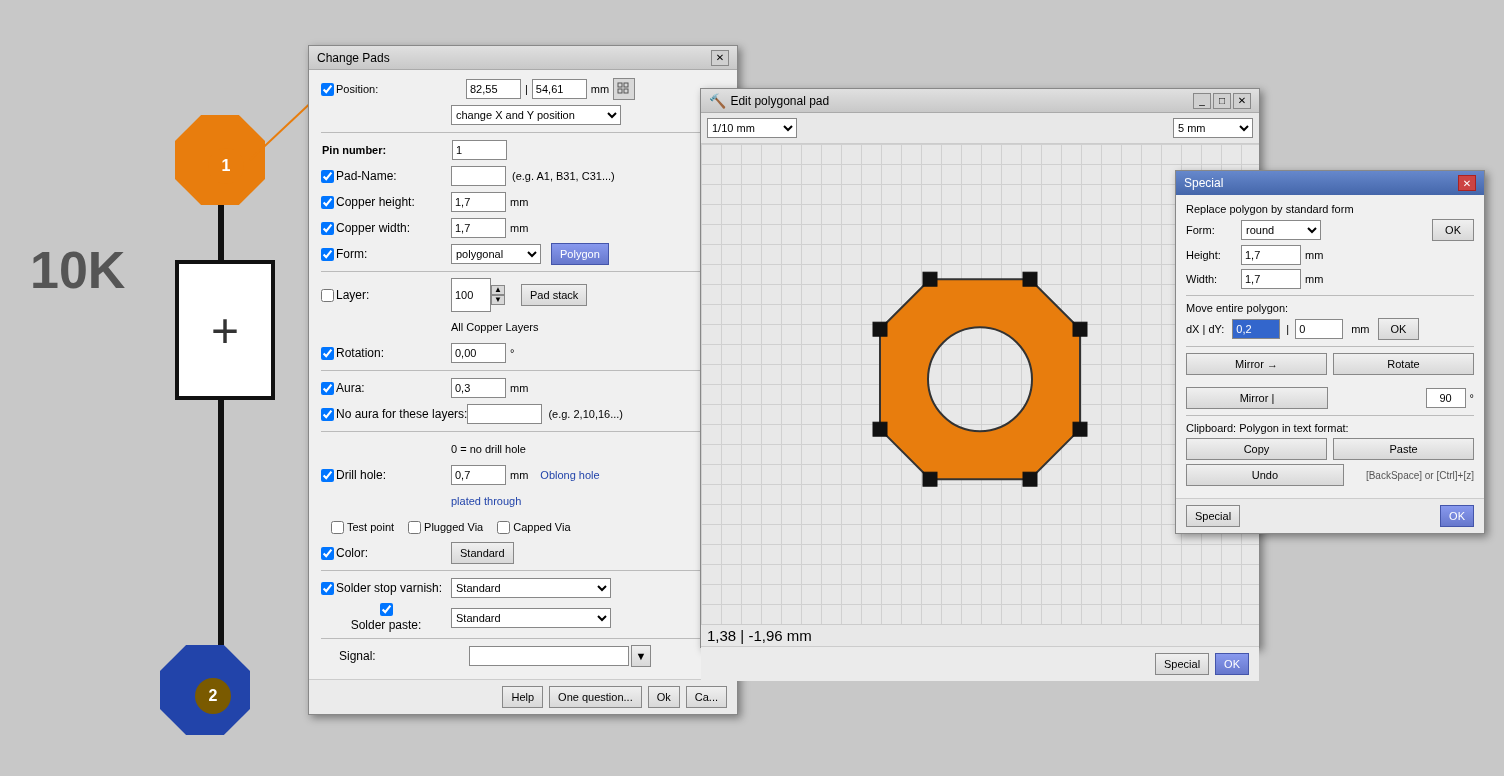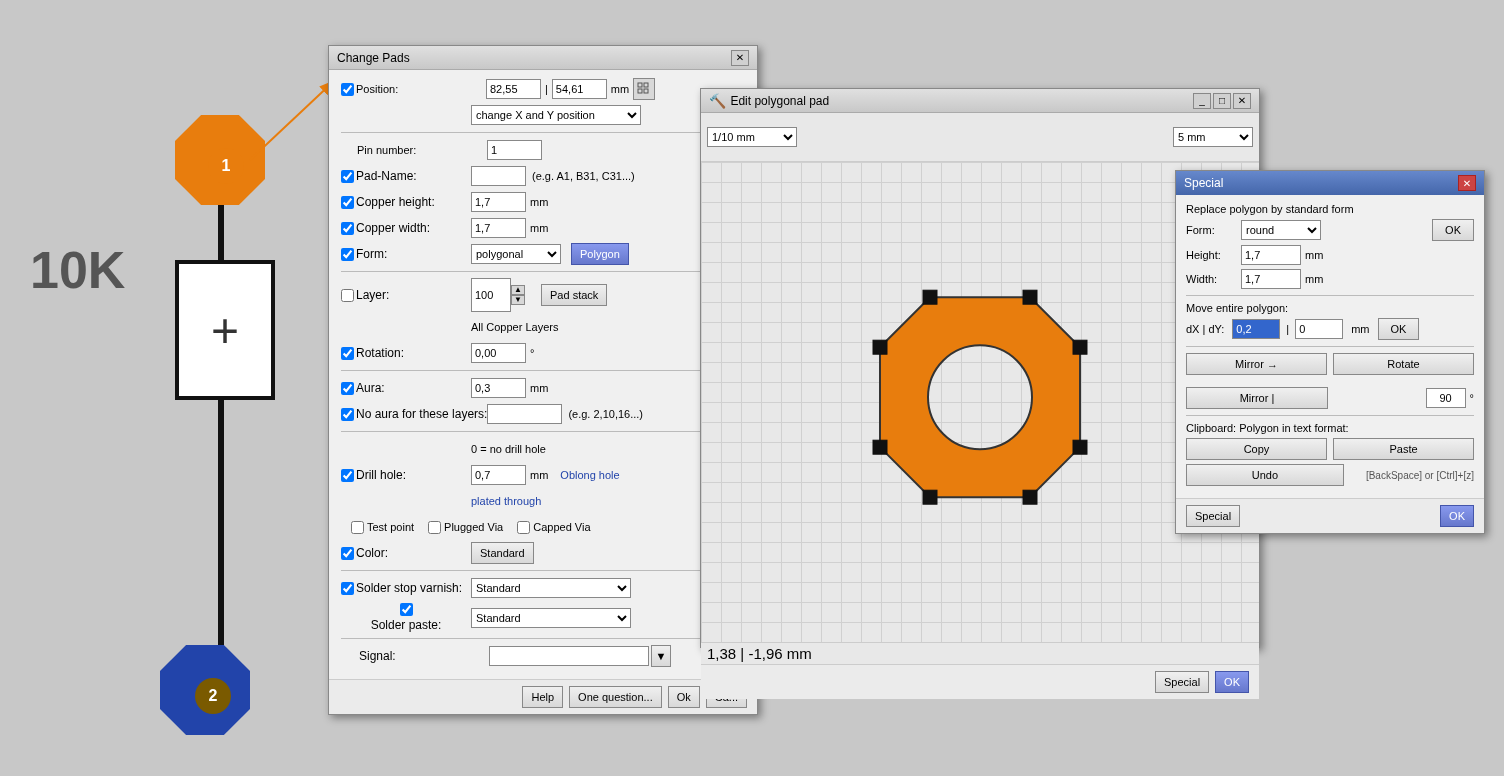--- a/index.html
+++ b/index.html
@@ -155,21 +155,21 @@
       font-size: 10px;
       display: flex;
       align-items: center;
       justify-content: center;
       cursor: pointer;
     }
 
     
     .change-pads {
       top: 45px;
-      left: 328px;
+      left: 308px;
       width: 430px;
     }
 
     .dialog-content {
       padding: 8px 12px;
     }
 
     .form-row {
       display: flex;
       align-items: center;
@@ -275,21 +275,21 @@
     .edit-poly {
       top: 88px;
       left: 700px;
       width: 560px;
       height: 560px;
     }
 
     .poly-toolbar {
       display: flex;
       align-items: center;
-      padding: 14px 6px;
+      padding: 5px 6px;
       background: #e8e8e8;
       border-bottom: 1px solid #ccc;
       gap: 6px;
     }
 
     
     .poly-canvas {
       width: 100%;
       height: 480px;
       background: #e8e8e8;
@@ -604,21 +604,21 @@
       <select style="width:170px;">
         <option>change X and Y position</option>
         <option>change X position only</option>
         <option>change Y position only</option>
       </select>
     </div>
 
     <hr class="separator">
 
     <div class="form-row">
-      <span class="form-label" style="margin-left:16px;">Pin number:</span>
+      <span class="form-label" style="margin-left:1px;font-weight:bold;">Pin number:</span>
       <input class="form-input form-input-sm" type="text" value="1" style="">
     </div>
 
     <div class="form-row">
       <div style="display:flex;align-items:center;gap:2px;min-width:130px;">
         <input type="checkbox" checked="" style="">
         <span>Pad-Name:</span>
       </div>
       <input class="form-input form-input-sm" type="text" value="" style="">
       <span style="margin-left:6px;font-size:11px;">(e.g. A1, B31, C31...)</span>

